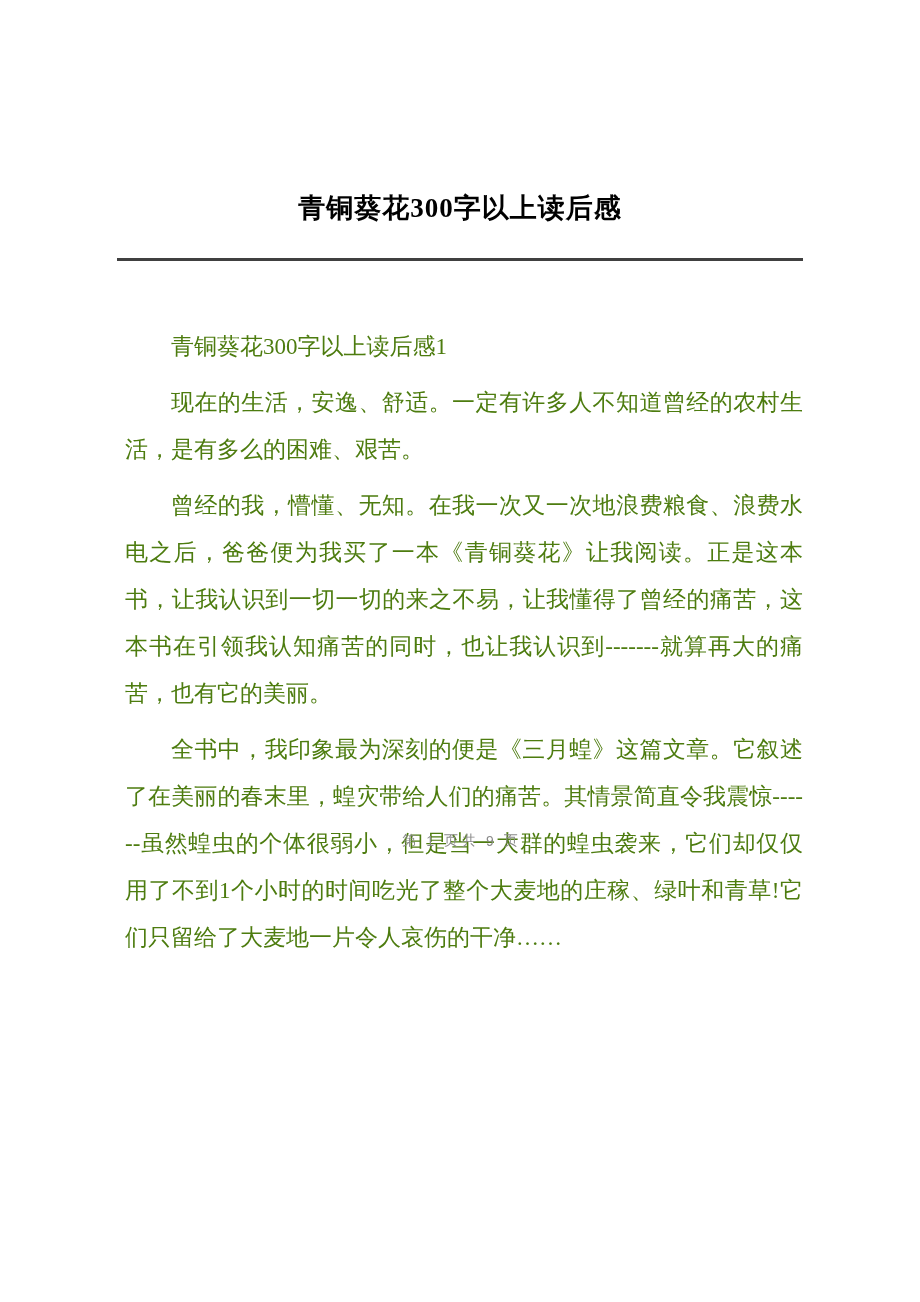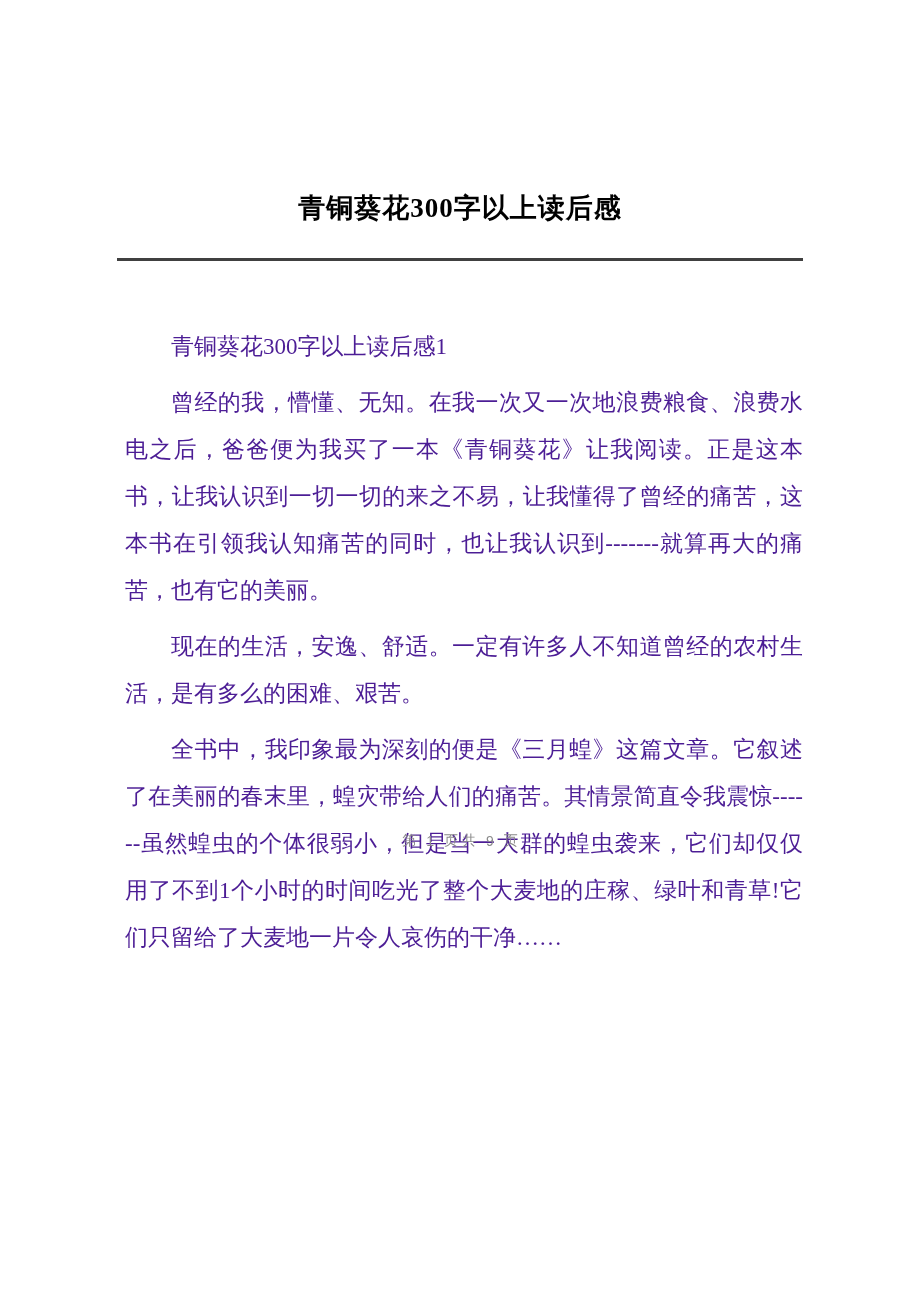--- a/index.html
+++ b/index.html
@@ -29,21 +29,21 @@
     width: 686px;
     margin: 32px auto 0 117px;
   }
   .doc-body {
     margin: 62px 120px 0 125px;
     width: 678px;
   }
   .doc-body p {
     font-size: 23px;
     line-height: 47px;
-    color: #4c1d95;
+    color: #4d7c0f;
     text-align: justify;
     text-indent: 2em;
     margin-bottom: 9px;
   }
   .doc-footer {
     position: absolute;
     bottom: 122px;
     left: 0;
     width: 100%;
     display: flex;
@@ -59,22 +59,22 @@
 <body>
 
 <div class="doc-page">
 
   <h1 class="doc-title">青铜葵花300字以上读后感</h1>
 
   <hr class="title-rule">
 
   <div class="doc-body">
     <p>青铜葵花300字以上读后感1</p>
+    <p>现在的生活，安逸、舒适。一定有许多人不知道曾经的农村生活，是有多么的困难、艰苦。</p>
     <p>曾经的我，懵懂、无知。在我一次又一次地浪费粮食、浪费水电之后，爸爸便为我买了一本《青铜葵花》让我阅读。正是这本书，让我认识到一切一切的来之不易，让我懂得了曾经的痛苦，这本书在引领我认知痛苦的同时，也让我认识到-------就算再大的痛苦，也有它的美丽。</p>
-    <p>现在的生活，安逸、舒适。一定有许多人不知道曾经的农村生活，是有多么的困难、艰苦。</p>
     <p>全书中，我印象最为深刻的便是《三月蝗》这篇文章。它叙述了在美丽的春末里，蝗灾带给人们的痛苦。其情景简直令我震惊------虽然蝗虫的个体很弱小，但是当一大群的蝗虫袭来，它们却仅仅用了不到1个小时的时间吃光了整个大麦地的庄稼、绿叶和青草!它们只留给了大麦地一片令人哀伤的干净……</p>
   </div>
 
   <div class="doc-footer">
     <span>第</span>
     <span>1</span>
     <span>页 共</span>
     <span>9</span>
     <span>页</span>
   </div>

